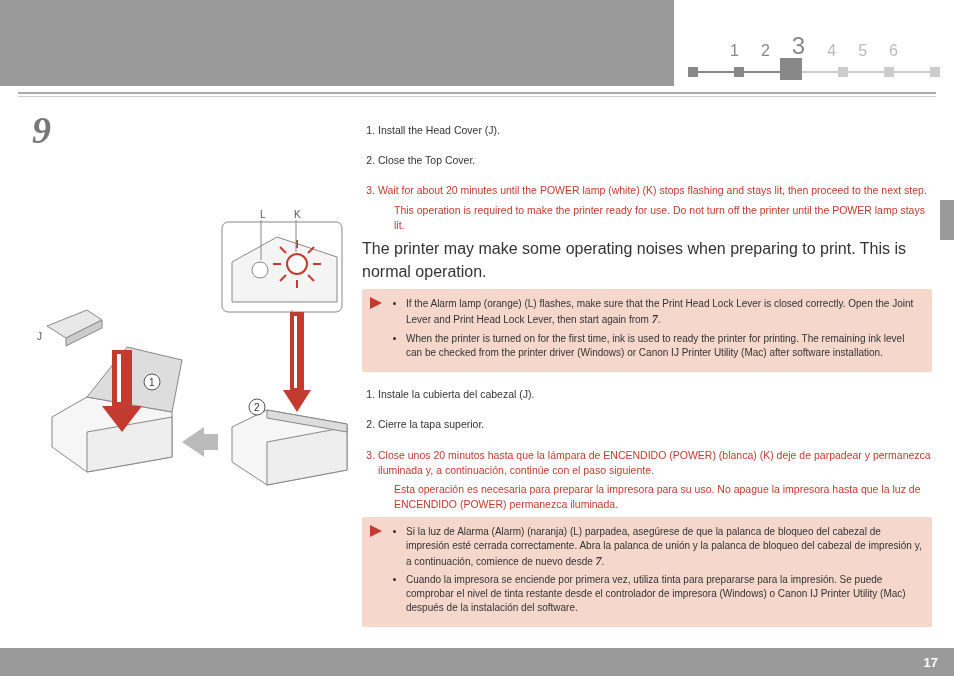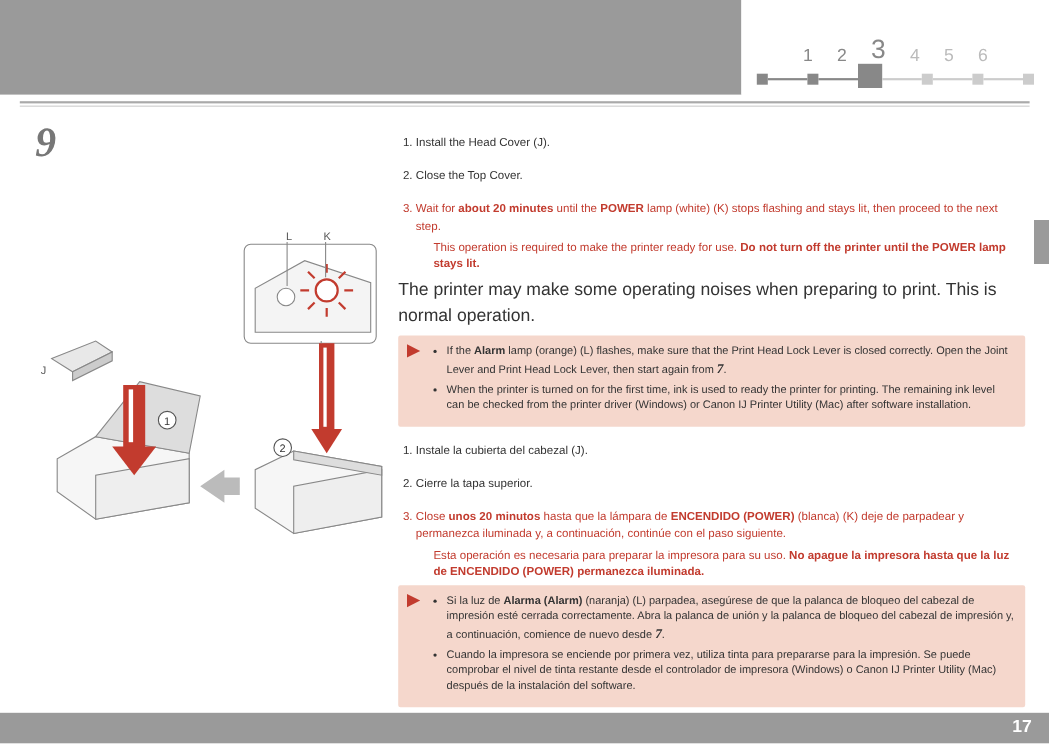--- a/index.html
+++ b/index.html
@@ -82,21 +82,21 @@
     bottom: 0; left: 0; right: 0;
     height: 28px;
     background: #9a9a9a;
   }
   .page-number {
     position: absolute;
     bottom: 6px;
     right: 16px;
     color: #fff;
     font-weight: bold;
-    font-size: 16px;
+    font-size: 13px;
   }
 
   .content {
     position: absolute;
     top: 108px;
     left: 32px;
     right: 22px;
     bottom: 40px;
     display: flex;
   }
@@ -148,21 +148,21 @@
   }
   .alert-box ul { list-style: disc; padding-left: 12px; }
   .alert-box li { margin-bottom: 4px; }
   .step7 {
     display:inline-block;
     font-style: italic;
     font-weight: bold;
     font-family: Georgia, serif;
     font-size: 12px;
   }
-  b { font-weight: bold; }
+  b { font-weight: normal; }
 
   
 </style>
 </head>
 <body>
 
 <div class="top-gray-band">
   <div class="top-gray-left"></div>
   <div class="top-gray-right">
     <div class="step-nav">

